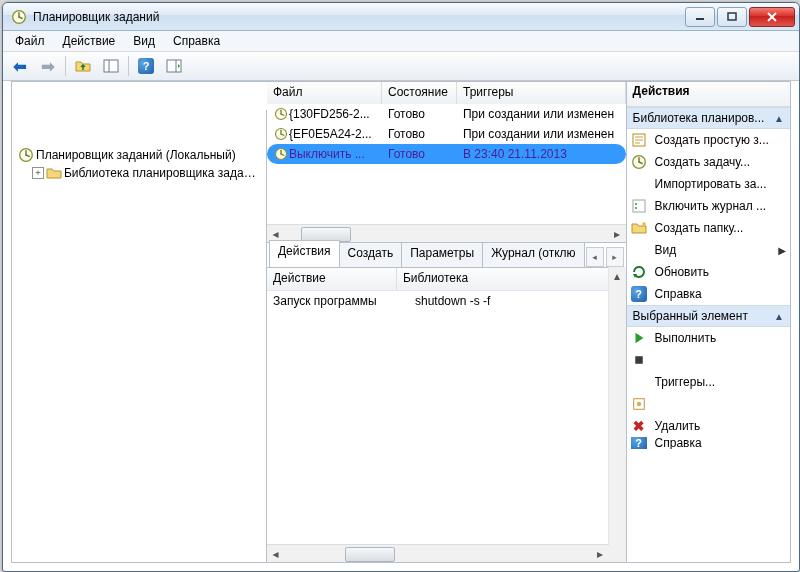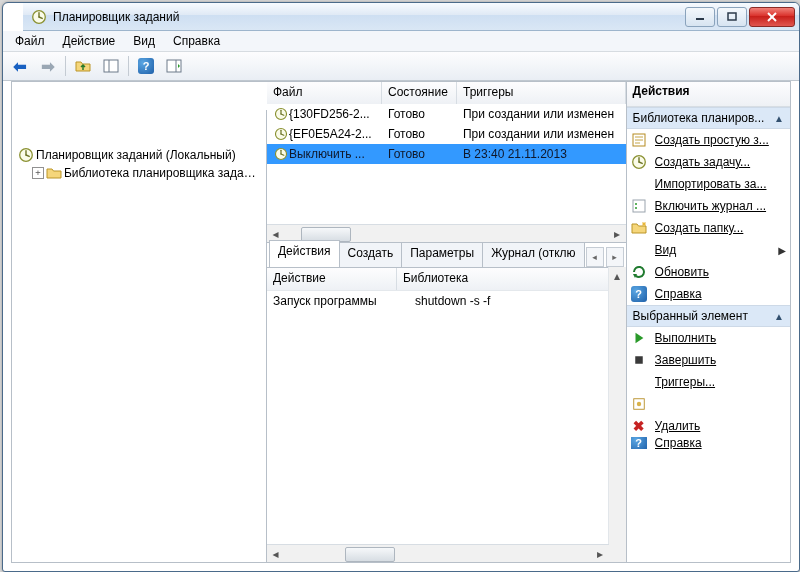--- a/index.html
+++ b/index.html
@@ -1,17 +1,17 @@
 <!DOCTYPE html>
 <html><head>
 <meta charset="utf-8">
 <style>
   html,body{margin:0;padding:0;font-family:"Segoe UI",Tahoma,sans-serif;font-size:12px;color:#000;background:#d8d8d8;height:100%;}
   .window{position:relative;width:796px;height:568px;margin:2px;border:1px solid #4a6a8a;border-radius:6px 6px 3px 3px;background:#fff;overflow:hidden;box-shadow:0 0 3px rgba(0,0,0,.3);}
-  .titlebar{height:27px;background:linear-gradient(#f7fbff,#dfe9f5 45%,#cedff2 46%,#dae7f5);border-bottom:1px solid #9db5cc;display:flex;align-items:center;padding:0 4px 0 8px;margin-left:20px;}
+  .titlebar{height:27px;background:linear-gradient(#f7fbff,#dfe9f5 45%,#cedff2 46%,#dae7f5);border-bottom:1px solid #9db5cc;display:flex;align-items:center;padding:0 4px 0 8px;}
   .title-icon{width:16px;height:16px;margin-right:6px;}
   .title-text{flex:1;font-size:12px;}
   .winbtns{display:flex;gap:2px;}
   .winbtn{width:28px;height:18px;border-radius:3px;border:1px solid #8aa3bc;background:linear-gradient(#f4f8fc,#d7e4f1);display:flex;align-items:center;justify-content:center;}
   .winbtn.close{width:44px;background:linear-gradient(#f08078,#d9302a 45%,#c81f1a 46%,#e0564f);border-color:#8a2a25;color:#fff;}
   .winbtn svg{display:block}
   .menubar{height:20px;background:#f3f6fa;border-bottom:1px solid #d7dce1;display:flex;align-items:center;padding:0 4px;gap:2px;}
   .menuitem{padding:2px 8px;border-radius:2px;cursor:default;}
   .toolbar{height:28px;background:linear-gradient(#fdfdfe,#e9eef4);border-bottom:1px solid #bfc7cf;display:flex;align-items:center;padding:0 4px;gap:2px;}
   .tbtn{width:24px;height:22px;border:1px solid transparent;border-radius:3px;display:flex;align-items:center;justify-content:center;}
@@ -24,41 +24,41 @@
   .tree{padding:4px 2px;margin-top:28px;}
   .tree-row{display:flex;align-items:center;height:18px;padding-left:2px;gap:2px;white-space:nowrap;}
   .tree-row.child{padding-left:16px;}
   .treeexp{width:10px;height:10px;border:1px solid #919191;background:#fff;color:#5b5b5b;font-size:9px;line-height:8px;text-align:center;font-family:monospace;}
   .list-area{flex:0 0 auto;height:160px;border-bottom:1px solid #b7bfc8;display:flex;flex-direction:column;}
   .list{flex:1;overflow:hidden;position:relative;}
   .cols{display:flex;height:22px;background:linear-gradient(#fdfdfe,#eef1f5);font-size:12px;}
   .col{border-right:1px solid #d7dde3;padding:3px 6px;overflow:hidden;white-space:nowrap;text-overflow:ellipsis;box-sizing:border-box;}
   .rows .row{display:flex;height:20px;align-items:center;}
   .rows .row .cell{padding:0 6px;overflow:hidden;white-space:nowrap;text-overflow:ellipsis;box-sizing:border-box;display:flex;align-items:center;gap:0;}
-  .row.sel{background:#3399ff;color:#0f172a;}
+  .row.sel{background:#3399ff;color:#4c1d95;border-radius:10px;}
   .hscroll{height:17px;background:#f1f1f1;border-top:1px solid #d7dde3;display:flex;align-items:center;}
   .hscroll .track{flex:1;height:15px;background:#f1f1f1;position:relative;margin:0 17px;}
   .hscroll .thumb{position:absolute;height:13px;top:1px;background:linear-gradient(#f6f8fa,#d7dde3);border:1px solid #aeb6bf;border-radius:2px;}
   .hscroll .arrow{width:17px;height:17px;display:flex;align-items:center;justify-content:center;color:#555;}
   .tabstrip{height:24px;border-bottom:1px solid #b7bfc8;display:flex;align-items:flex-end;padding:0 2px;background:#fff;}
   .tab{height:21px;border:1px solid #b7bfc8;border-bottom:none;margin-right:-1px;padding:3px 8px 0;background:#f1f4f8;font-size:12px;white-space:nowrap;}
   .tab.active{background:#fff;height:23px;position:relative;z-index:1;}
   .tabnav{width:16px;height:18px;border:1px solid #c5ccd4;background:#f4f6f9;margin-left:2px;display:flex;align-items:center;justify-content:center;color:#666;font-size:9px;}
   .details{flex:1;display:flex;flex-direction:column;position:relative;}
   .details .cols{border-bottom:1px solid #e4e8ec;}
   .details .row{height:20px;display:flex;align-items:center}
   .details .row .cell{padding:2px 6px;}
   .vscroll-stub{position:absolute;right:0;top:24px;bottom:17px;width:17px;background:#f1f1f1;border-left:1px solid #e2e6ea;display:flex;flex-direction:column;align-items:center;justify-content:flex-start;}
   .vscroll-stub .arrow{width:17px;height:17px;display:flex;align-items:center;justify-content:center;color:#555;}
   .actions-head{height:20px;background:linear-gradient(#fdfdfe,#eef1f5);border-bottom:1px solid #d7dde3;padding:2px 6px;font-weight:600;}
   .actions-body{flex:1;overflow:hidden;border-top:0;}
   .act-group-h{height:20px;background:#dbe8f7;border-top:1px solid #cdd9e7;border-bottom:1px solid #cdd9e7;display:flex;align-items:center;padding:0 6px;font-size:12px;justify-content:space-between;}
   .act-group-h .chev{font-size:10px;color:#32506f;}
   .act-item{height:22px;display:flex;align-items:center;padding:0 4px;gap:8px;cursor:default;}
-  .act-item .lbl{flex:1;white-space:nowrap;overflow:hidden;text-overflow:ellipsis;text-decoration:underline;}
+  .act-item .lbl{flex:1;white-space:nowrap;overflow:hidden;text-overflow:ellipsis;}
   .act-item .sub{font-size:10px;color:#333;}
   .ico16{width:16px;height:16px;display:inline-flex;align-items:center;justify-content:center;flex:0 0 16px;}
   .clock-ico svg circle{fill:#fafbe8;stroke:#8a9132;stroke-width:1.3}
   .clock-ico svg line{stroke:#6d7427;stroke-width:1.4;stroke-linecap:round}
   .folder-ico svg .f1{fill:#f5d67b;stroke:#bb9529}
   .refresh-ico{color:#1f7a2e}
   .help-ico{background:radial-gradient(circle at 30% 30%,#5aa6e3,#1e5fa8);border-radius:3px;color:#fff;font-weight:700;font-size:11px;}
   .x-ico{color:#c62323;font-weight:700;font-size:14px;line-height:1}
   .play-ico{color:#2a9a2a}
   .stop-ico{color:#3a3a3a}
@@ -356,21 +356,20 @@
               </svg>
             </span>
           <span class="lbl">Выполнить</span>
         </div>
         <div class="act-item">
           <span class="ico16 stop-ico">
               <svg viewBox="0 0 16 16" width="12" height="12">
                 <rect x="3" y="3" width="10" height="10" fill="#3a3a3a"></rect>
               </svg>
             </span>
-          <span class="lbl">Завершить</span>
         </div>
         <div class="act-item">
           <span class="ico16"></span>
           <span class="lbl">Триггеры...</span>
         </div>
         <div class="act-item">
           <span class="ico16 gear-ico">
               <svg viewBox="0 0 16 16" width="14" height="14">
                 <rect x="2" y="2" width="12" height="12" fill="#fff" stroke="#b58b20"></rect>
                 <circle cx="8" cy="8" r="2.5" fill="#d9b24a"></circle>

